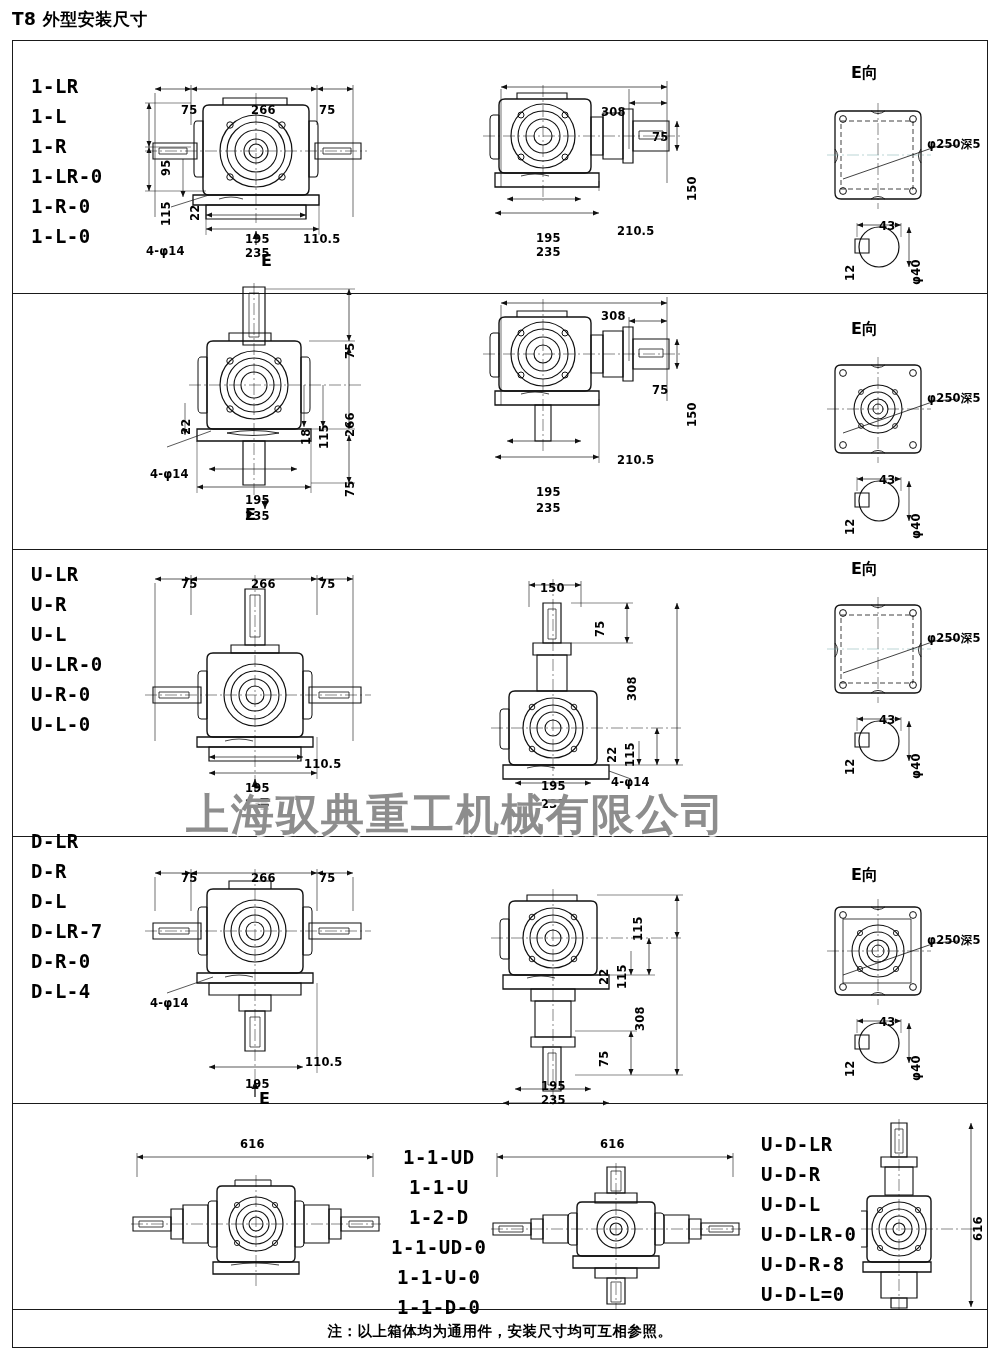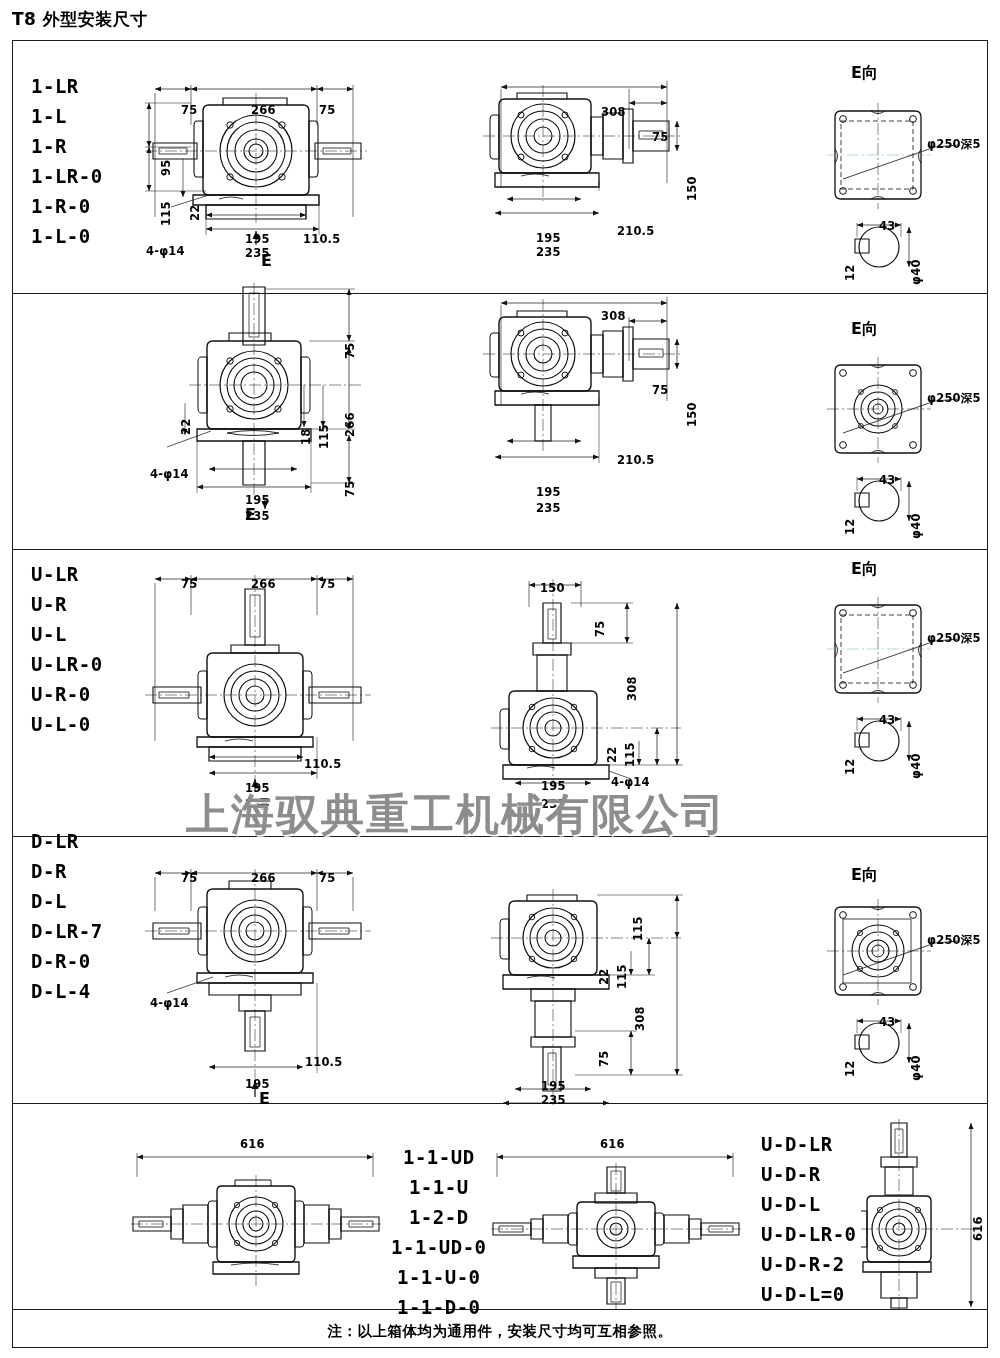--- a/index.html
+++ b/index.html
@@ -879,21 +879,21 @@
       <line x1="0" y1="98" x2="250" y2="98" stroke="#111" stroke-width="0.5" stroke-dasharray="12,3,2,3"></line>
     </g>
   </svg>
   <div class="dim" style="left:587px; top:1096px;">616</div>
 
   <div class="label-col" style="left:748px; top:1088px;">
     <div>U-D-LR</div>
     <div>U-D-R</div>
     <div>U-D-L</div>
     <div>U-D-LR-0</div>
-    <div>U-D-R-2</div>
+    <div>U-D-R-8</div>
     <div>U-D-L=0</div>
   </div>
 
   <svg class="sv" style="left:848px; top:1078px;" width="130" height="190" viewBox="0 0 130 190">
     <g fill="none" stroke="#111" stroke-width="1.1">
 
       <path d="M30 4 h16 v34 h-16 z" stroke-width="1.2"></path>
       <path d="M34 10 h8 v24 h-8 z" stroke-width="0.7"></path>
       <path d="M20 38 h36 v10 h-36 z" stroke-width="1.2"></path>
       <path d="M24 48 h28 v28 h-28 z" stroke-width="1.1"></path>

